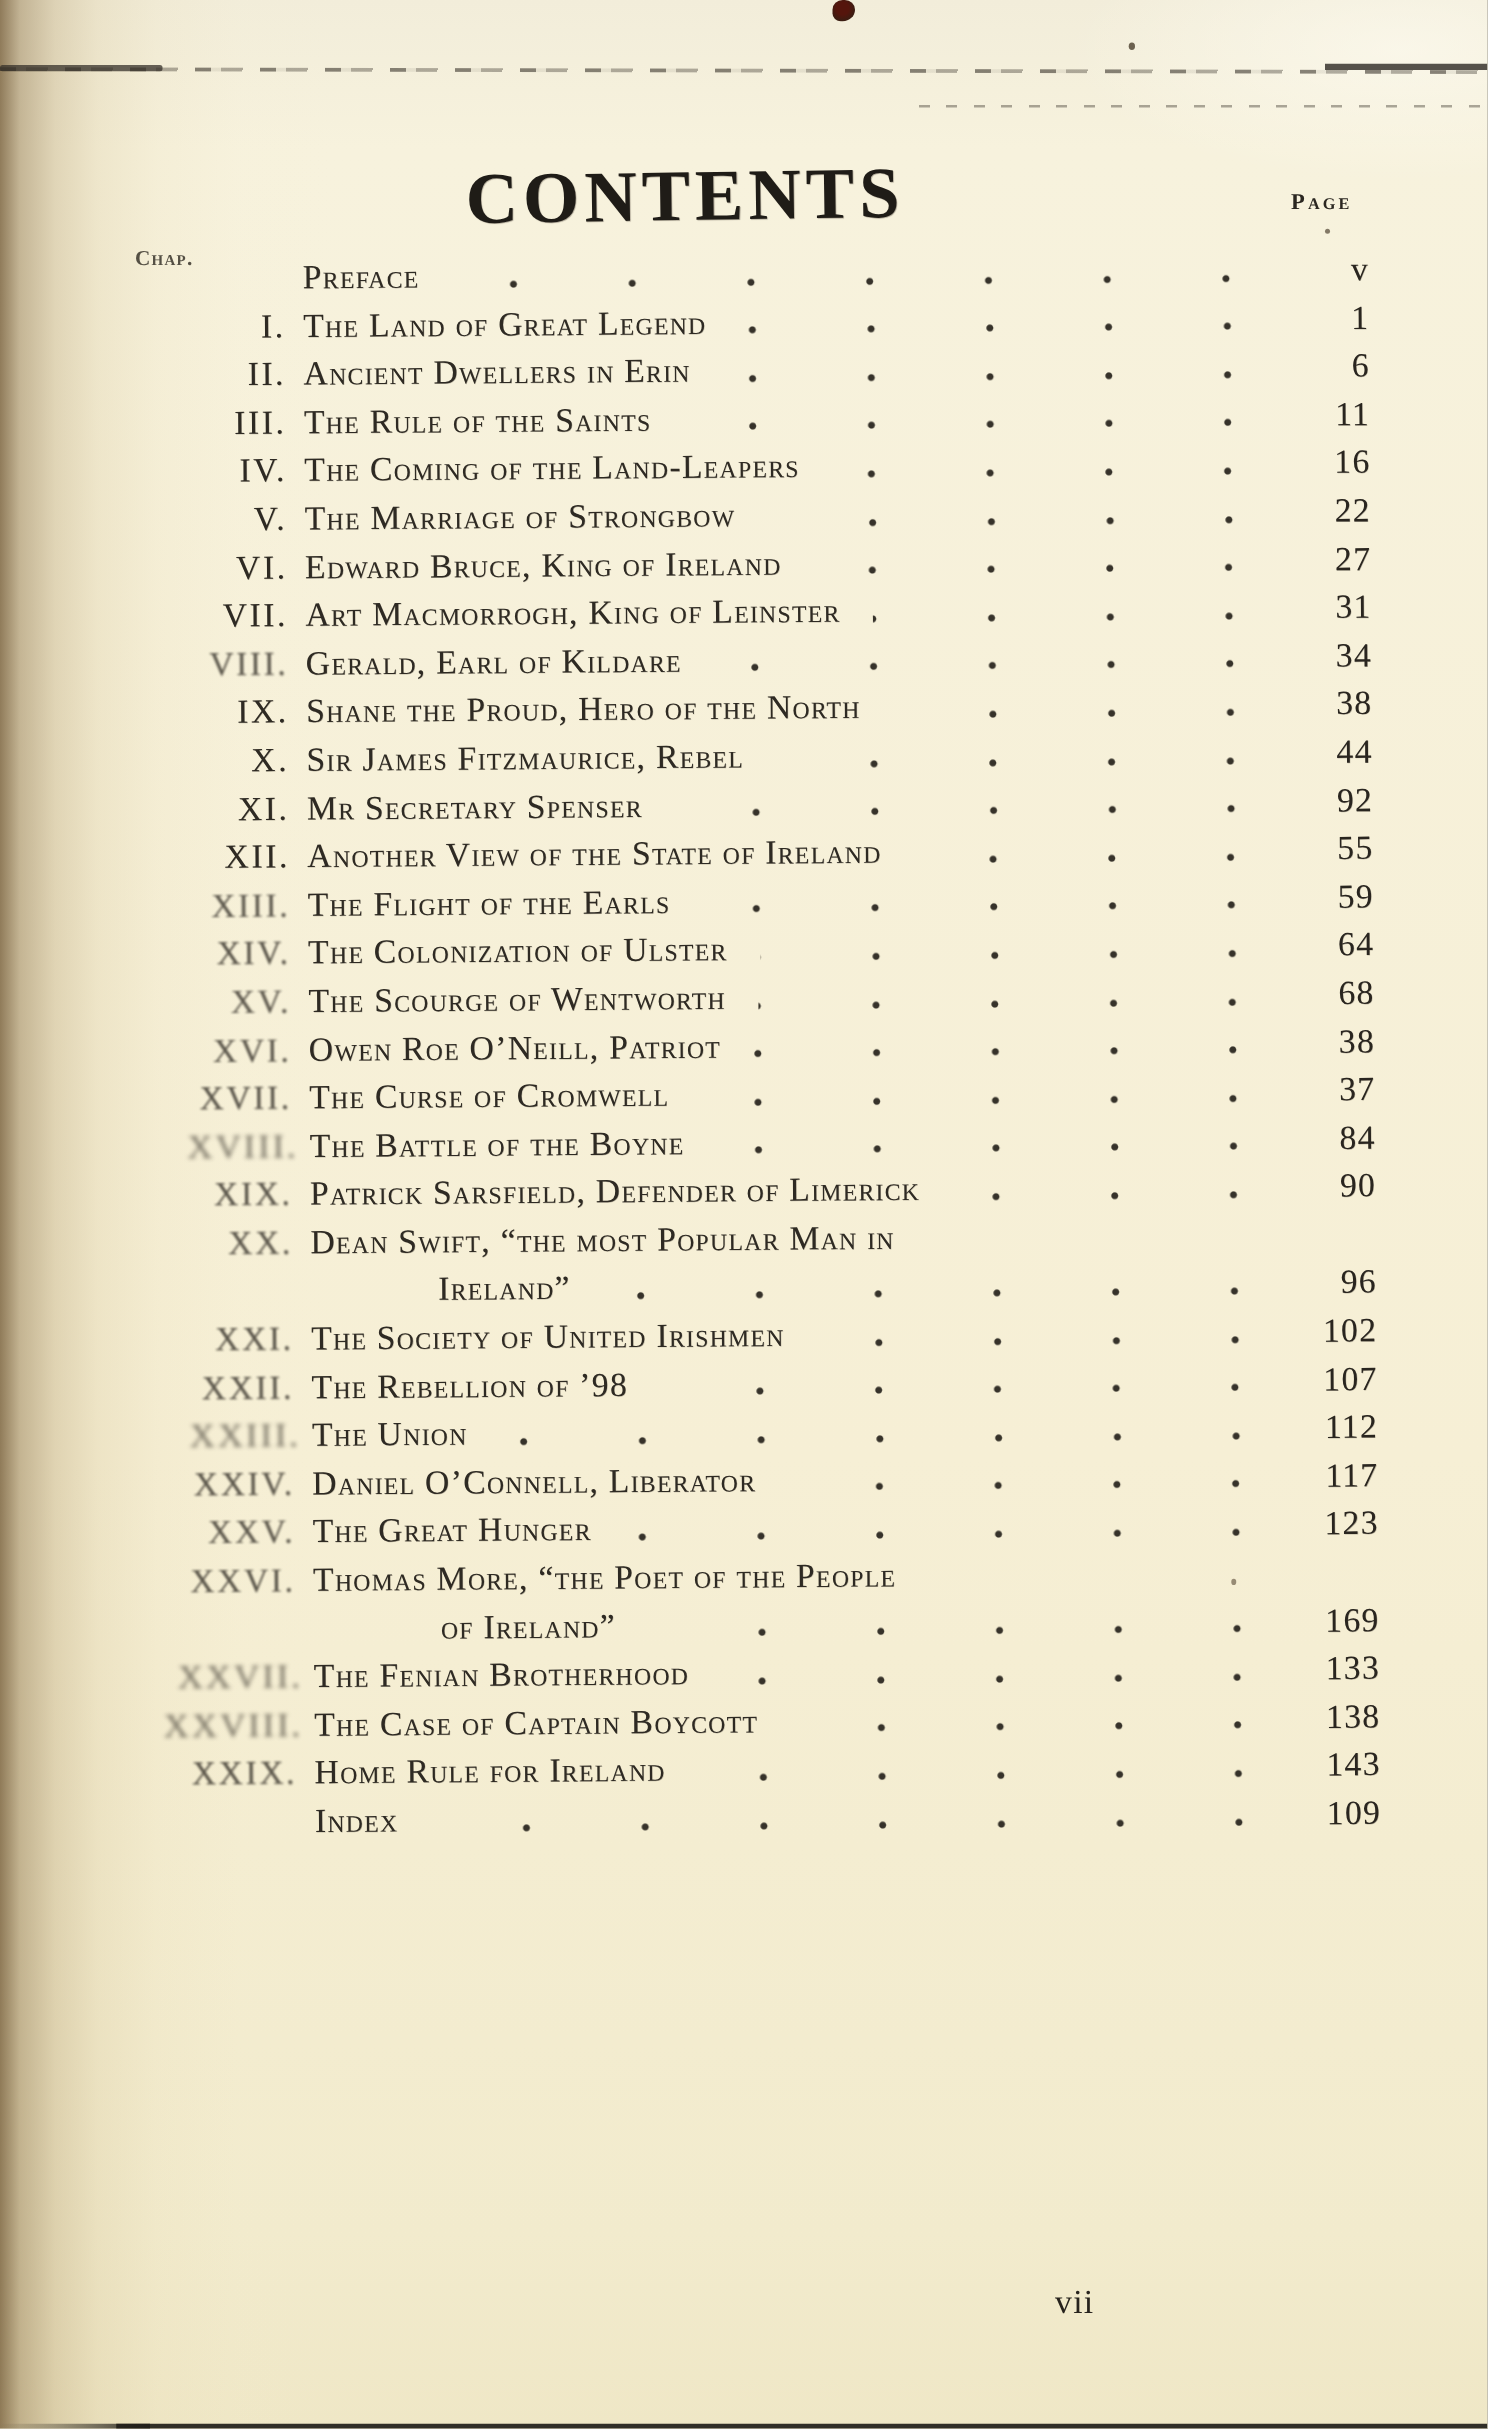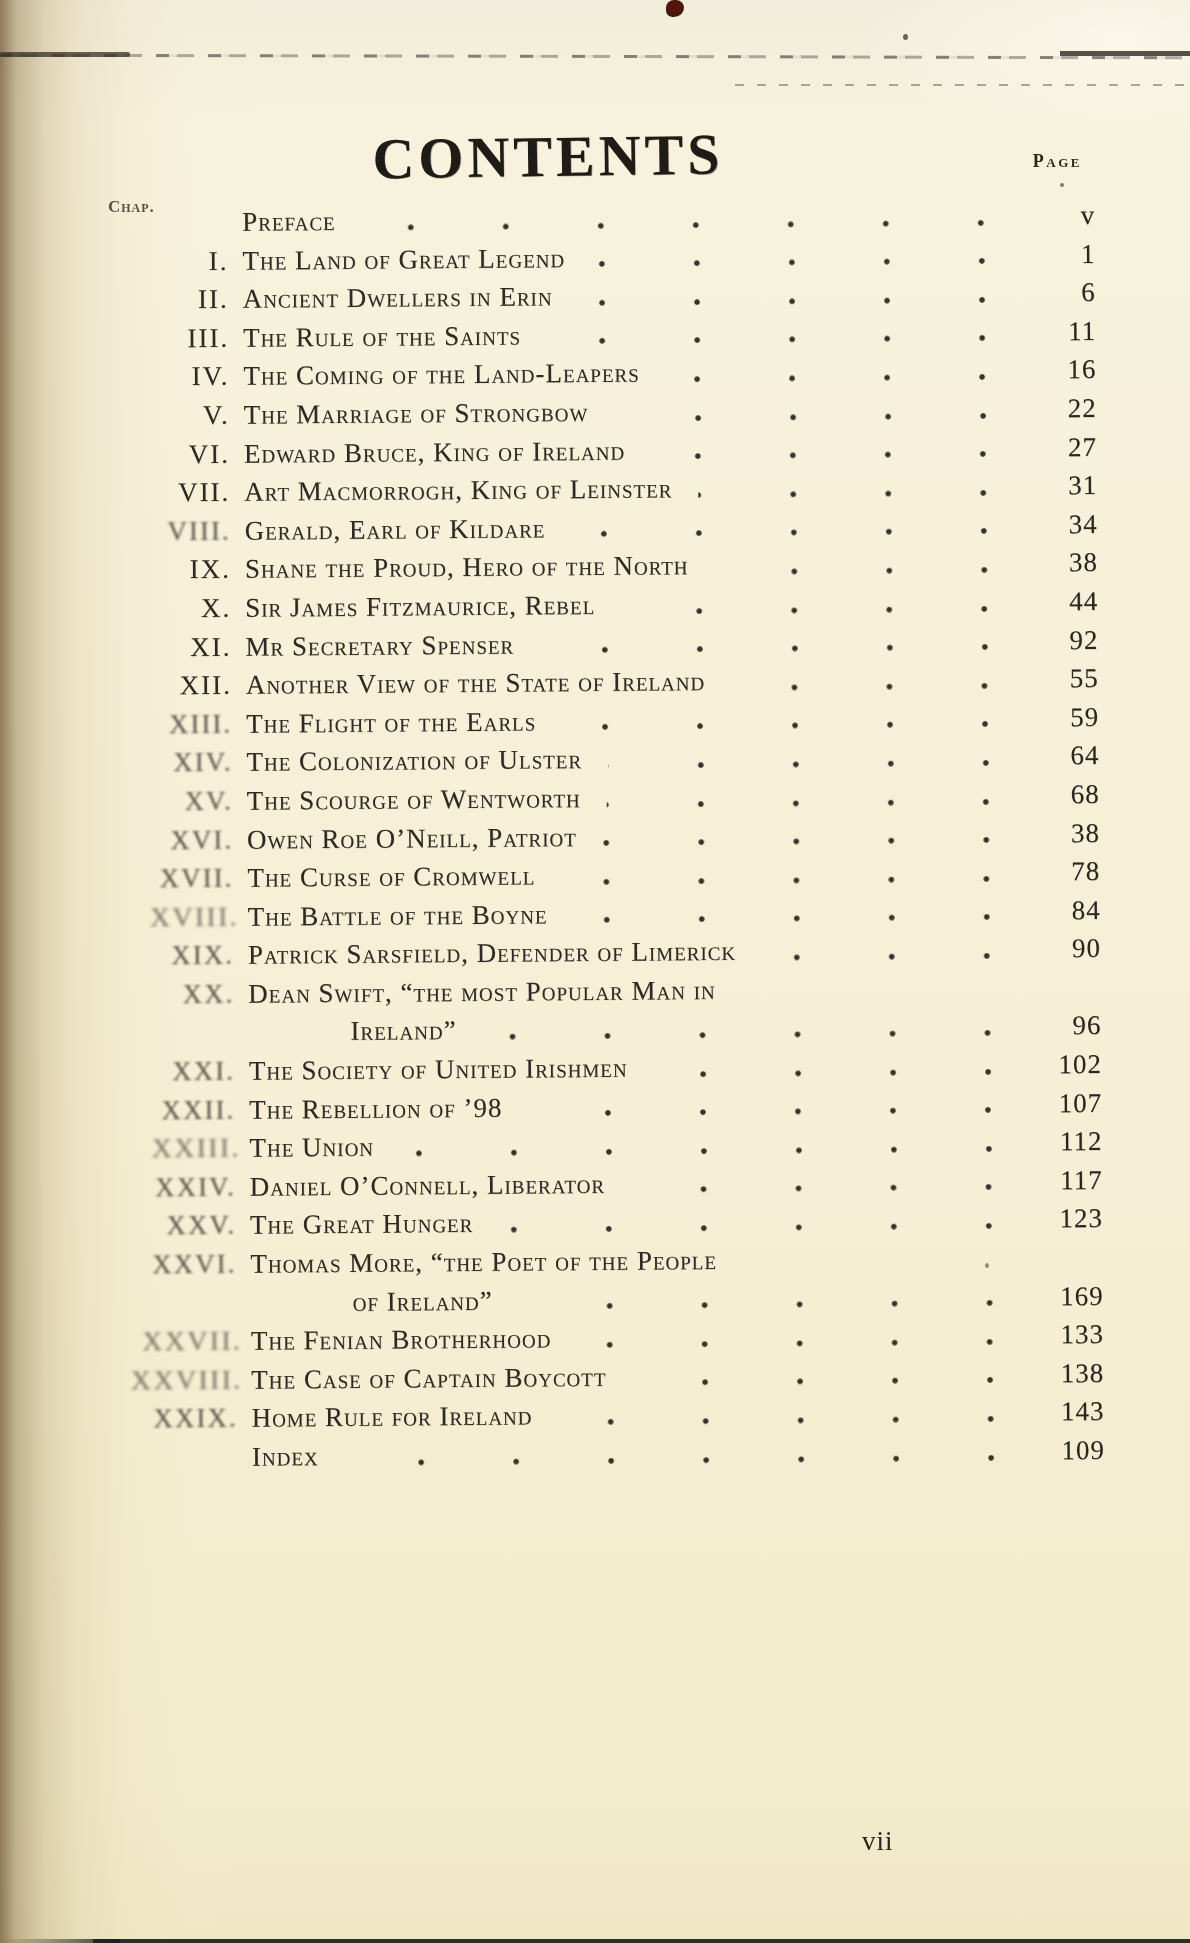--- a/index.html
+++ b/index.html
@@ -68,21 +68,21 @@
     background-size:95px 6px;background-repeat:repeat-x;
     background-position:right 34px top 0;
     overflow:hidden;
   }
   .pagenum{flex:none;width:75px;text-align:right;letter-spacing:1px;color:#29251f;}
 
   .gutter-blur{filter:blur(1px);opacity:.78;}
   .gutter-blur-heavy{filter:blur(1.5px);opacity:.62;transform:scaleX(1.05);}
 
   .folio{
-    position:absolute;left:862px;top:1826px;z-index:4;
+    position:absolute;left:844px;top:1826px;z-index:4;
     font-size:27px;letter-spacing:1px;color:#27231d;
   }
 
   
   .artifact{position:absolute;z-index:5;pointer-events:none;}
   .scanline-1{
     top:55px;left:0;width:1190px;height:3px;opacity:.65;
     background:repeating-linear-gradient(90deg,
       rgba(42,36,28,.85) 0 13px, rgba(42,36,28,.12) 13px 21px,
       rgba(42,36,28,.55) 21px 38px, rgba(42,36,28,0) 38px 52px);
@@ -227,21 +227,21 @@
       <div class="row">
     <span class="numeral gutter-blur">XVI.</span>
     <span class="title">Owen Roe O’Neill, Patriot</span>
     <span class="leader"></span>
     <span class="pagenum">38</span>
   </div>
       <div class="row">
     <span class="numeral gutter-blur">XVII.</span>
     <span class="title">The Curse of Cromwell</span>
     <span class="leader"></span>
-    <span class="pagenum">78</span>
+    <span class="pagenum">37</span>
   </div>
       <div class="row">
     <span class="numeral gutter-blur-heavy">XVIII.</span>
     <span class="title">The Battle of the Boyne</span>
     <span class="leader"></span>
     <span class="pagenum">84</span>
   </div>
       <div class="row">
     <span class="numeral gutter-blur">XIX.</span>
     <span class="title">Patrick Sarsfield, Defender of Limerick</span>

